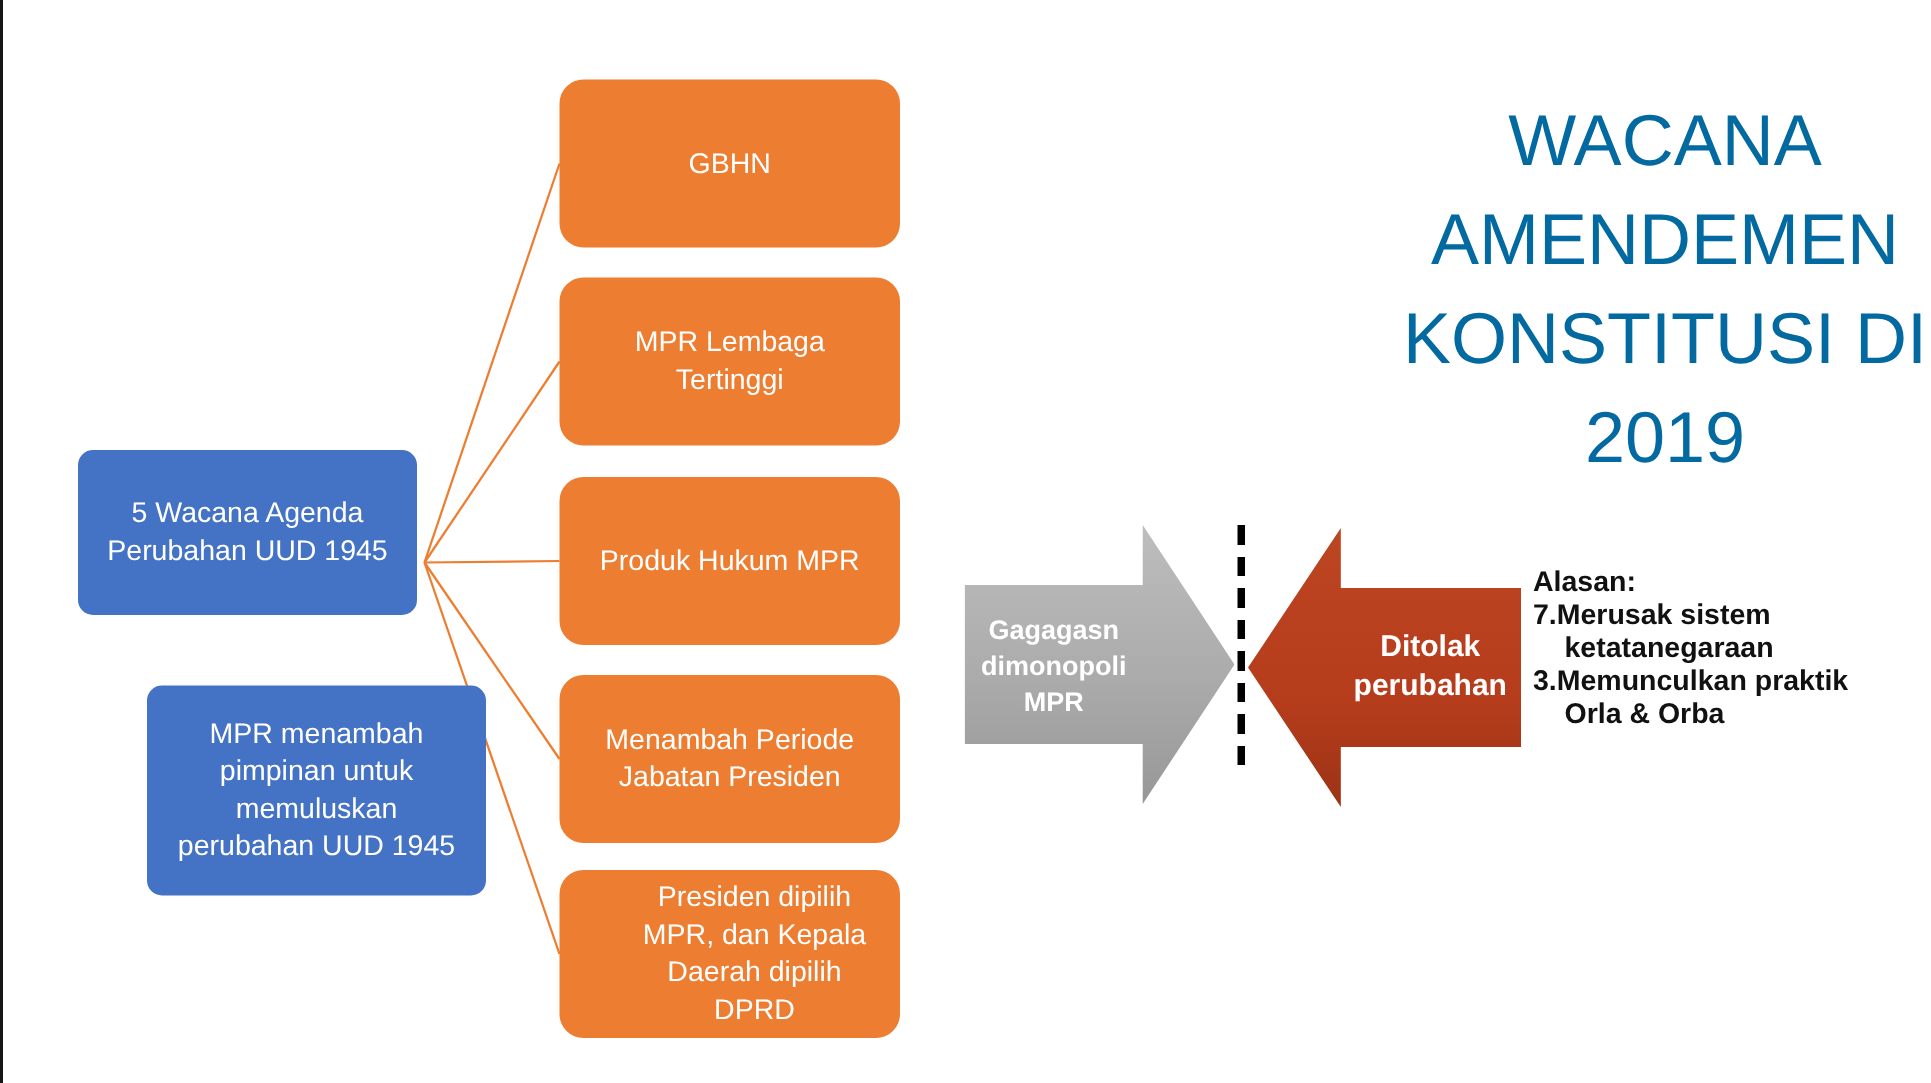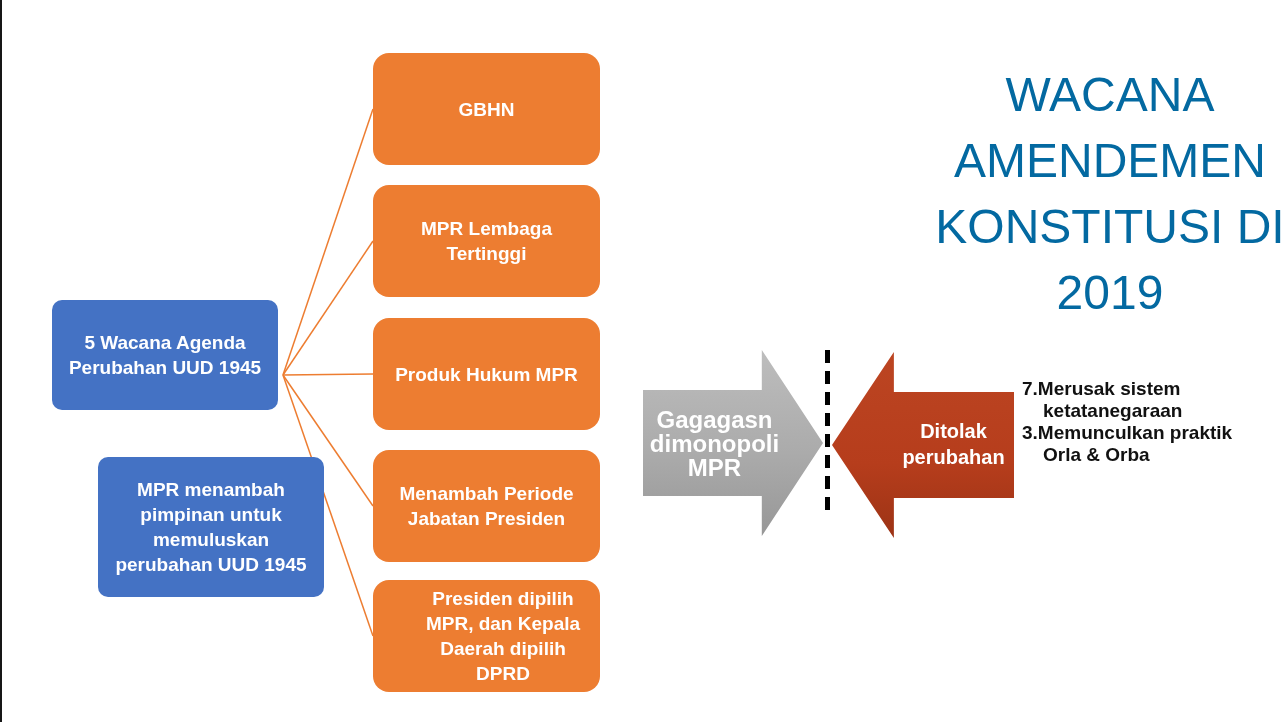--- a/index.html
+++ b/index.html
@@ -4,21 +4,21 @@
 <style>
   html,body{margin:0;padding:0;background:#fff;}
   .slide{
     position:relative;width:1287px;height:722px;background:#ffffff;
     font-family:"Liberation Sans",sans-serif;overflow:hidden;
   }
   .edge-line{position:absolute;left:0;top:0;width:2px;height:722px;background:#161616;}
 
   .box{
     position:absolute;display:flex;align-items:center;justify-content:center;
-    text-align:center;color:#ffffff;font-weight:bold;font-size:19px;line-height:25px;
+    text-align:center;color:#ffffff;font-weight:normal;font-size:19px;line-height:25px;
     padding:6px 14px;box-sizing:border-box;
   }
   .blue{background:#4472C4;border-radius:10px;left:52px;width:226px;}
   .blue1{top:300px;height:110px;}
   .blue2{top:457px;height:140px;margin-left:46px;}
 
   .orange{background:#ED7D31;border-radius:16px;left:373px;width:227px;height:112px;}
   .o1{top:53px;}
   .o2{top:185px;}
   .o3{top:318px;}
@@ -40,21 +40,21 @@
   }
   .arrow-left{
     left:832px;top:352px;width:182px;height:186px;
     background:linear-gradient(to bottom,#bc4522 0%,#b63d1c 60%,#9c3315 100%);
     clip-path:polygon(100% 21.5%,34% 21.5%,34% 0,0 50%,34% 100%,34% 78.5%,100% 78.5%);
   }
   .arrow-text{
     position:absolute;display:flex;align-items:center;justify-content:center;
     text-align:center;color:#ffffff;font-weight:bold;
   }
-  .arrow-text.gray-label{left:643px;top:390px;width:119px;height:107px;font-size:24px;line-height:24px;padding-left:12px;}
+  .arrow-text.gray-label{left:643px;top:390px;width:119px;height:107px;font-size:18px;line-height:24px;}
   .arrow-text.red-label{left:893px;top:390px;width:121px;height:107px;font-size:20px;line-height:26px;}
 
   .dashed-line{
     position:absolute;left:825px;top:350px;width:5px;height:166px;
     background:repeating-linear-gradient(to bottom,#000 0 13px,transparent 13px 21px);
   }
 
   .reasons{
     position:absolute;left:1022px;top:378px;width:252px;
     font-size:19px;line-height:22px;color:#111;font-weight:bold;
@@ -105,17 +105,18 @@
 
   <div class="arrow arrow-right"></div>
   <div class="arrow-text gray-label">Gagagasn dimonopoli MPR</div>
 
   <div class="dashed-line"></div>
 
   <div class="arrow arrow-left"></div>
   <div class="arrow-text red-label">Ditolak perubahan</div>
 
   <div class="reasons">
+    <div class="heading">Alasan:</div>
     <div class="item">7.Merusak sistem ketatanegaraan</div>
     <div class="item">3.Memunculkan praktik Orla &amp; Orba</div>
   </div>
 
 </div>
 
 </body></html>

